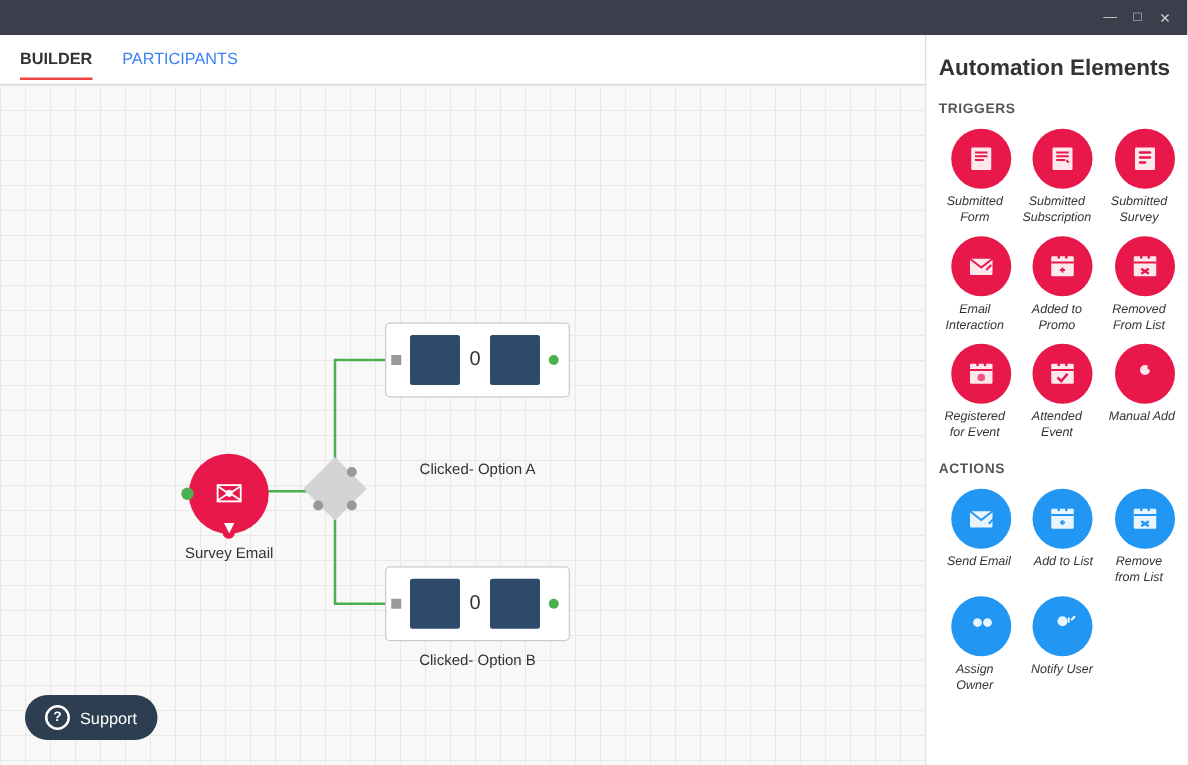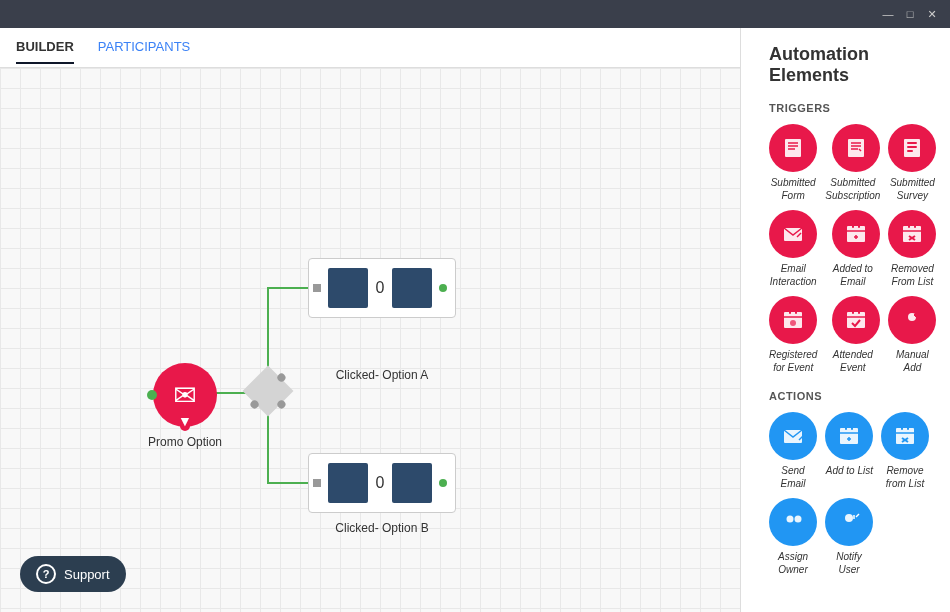--- a/index.html
+++ b/index.html
@@ -51,21 +51,21 @@
       font-size: 13px;
       font-weight: 600;
       color: #333;
       margin-right: 24px;
       padding: 8px 0;
       cursor: pointer;
       border-bottom: 2px solid transparent;
     }
     .nav-tab.active {
       color: #333;
-      border-bottom: 2px solid #0f172a;
+      border-bottom: 2px solid #ef4444;
     }
     .nav-tab:not(.active) {
       color: #3b82f6;
       font-weight: 400;
     }
 
     
     .canvas {
       flex: 1;
       position: relative;
@@ -238,21 +238,21 @@
       pointer-events: none;
     }
 
     
     .sidebar {
       width: 210px;
       background: #fff;
       border-left: 1px solid #ddd;
       overflow-y: auto;
       flex-shrink: 0;
-      padding: 16px 28px;
+      padding: 16px 10px;
     }
     .sidebar-title {
       font-size: 18px;
       font-weight: 600;
       color: #333;
       margin-bottom: 16px;
     }
     .section-label {
       font-size: 11px;
       font-weight: 700;
@@ -331,21 +331,21 @@
       </svg>
 
       <div class="email-node">
         <div class="email-node-circle">
           <div class="green-dot-left"></div>
 
           <span style="font-size:28px; color:#fff; position:relative; z-index:1;">✉</span>
 
           <div style="position:absolute; bottom:-2px; left:50%; transform:translateX(-50%); color:#fff; font-size:14px;">▼</div>
         </div>
-        <div class="email-node-label">Promo Option</div>
+        <div class="email-node-label">Survey Email</div>
       </div>
 
       <div class="diamond">
         <div class="diamond-dot-top"></div>
         <div class="diamond-dot-right"></div>
         <div class="diamond-dot-bottom"></div>
       </div>
 
       <div class="option-box option-box-a">
         <div style="width:8px;height:8px;background:#999;border-radius:50;margin-left:-4px;"></div>
@@ -431,21 +431,21 @@
         <div class="element-icon icon-red">
           <svg width="24" height="24" viewBox="0 0 24 24">
               <rect x="3" y="4" width="18" height="16" rx="1" fill="white" opacity="0.9"></rect>
               <rect x="8" y="2" width="2" height="4" rx="1" fill="#e8184a"></rect>
               <rect x="14" y="2" width="2" height="4" rx="1" fill="#e8184a"></rect>
               <line x1="3" y1="9" x2="21" y2="9" stroke="#e8184a" stroke-width="1.5"></line>
               <line x1="12" y1="13" x2="12" y2="17" stroke="#e8184a" stroke-width="1.5"></line>
               <line x1="10" y1="15" x2="14" y2="15" stroke="#e8184a" stroke-width="1.5"></line>
             </svg>
         </div>
-        <span class="element-label">Added to Email</span>
+        <span class="element-label">Added to Promo</span>
       </div>
 
       <div class="element-item">
         <div class="element-icon icon-red">
           <svg width="24" height="24" viewBox="0 0 24 24">
               <rect x="3" y="4" width="18" height="16" rx="1" fill="white" opacity="0.9"></rect>
               <rect x="8" y="2" width="2" height="4" rx="1" fill="#e8184a"></rect>
               <rect x="14" y="2" width="2" height="4" rx="1" fill="#e8184a"></rect>
               <line x1="3" y1="9" x2="21" y2="9" stroke="#e8184a" stroke-width="1.5"></line>
               <line x1="9" y1="14" x2="15" y2="18" stroke="#e8184a" stroke-width="2"></line>

